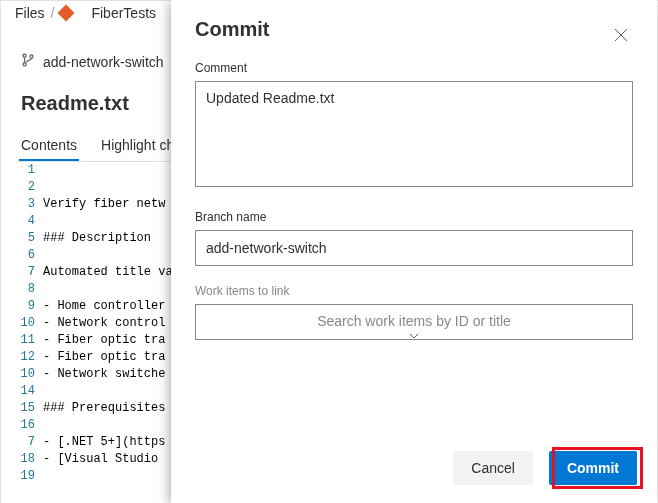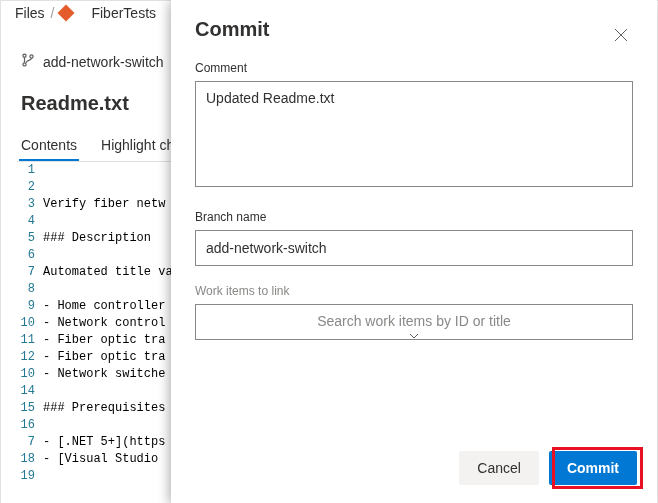--- a/index.html
+++ b/index.html
@@ -145,21 +145,21 @@
     flex-direction: column;
   }
   .gap20 { height: 20px; }
   .gap18 { height: 18px; }
 
   .footer {
     position: absolute;
     right: 20px;
     bottom: 18px;
     display: flex;
-    gap: 10px;
+    gap: 16px;
     align-items: flex-end;
   }
   .btn {
     border: none;
     height: 34px;
     padding: 0 18px;
     font-size: 14px;
     font-family: inherit;
     cursor: pointer;
     border-radius: 2px;

